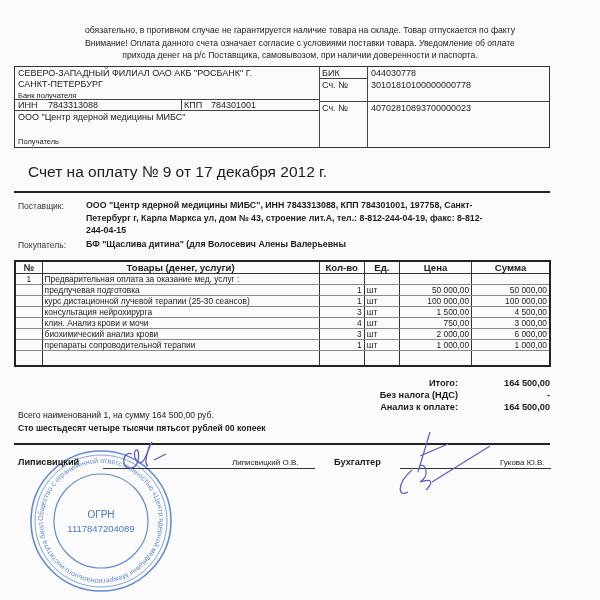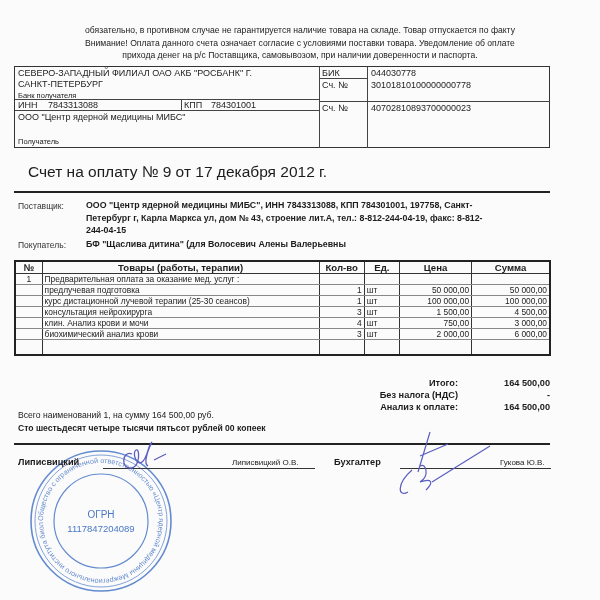--- a/index.html
+++ b/index.html
@@ -96,21 +96,21 @@
     <col style="width:27px">
       <col style="width:276px">
       <col style="width:45px">
       <col style="width:35px">
       <col style="width:72px">
       <col style="width:78px">
   </colgroup>
   <thead>
     <tr>
       <th>№</th>
-      <th>Товары (работы, терапии)</th>
+      <th>Товары (денег, услуги)</th>
       <th>Кол-во</th>
       <th>Ед.</th>
       <th>Цена</th>
       <th>Сумма</th>
     </tr>
   </thead>
   <tbody>
     <tr>
       <td class="ctr">1</td>
       <td>Предварительная оплата  за оказание мед. услуг :</td>
@@ -151,20 +151,28 @@
       <td class="num">750,00</td>
       <td class="num">3 000,00</td>
     </tr>
     <tr>
       <td class="ctr"></td>
       <td>биохимический анализ крови</td>
       <td class="num">3</td>
       <td>шт</td>
       <td class="num">2 000,00</td>
       <td class="num">6 000,00</td>
+    </tr>
+    <tr>
+      <td class="ctr"></td>
+      <td>препараты сопроводительной терапии</td>
+      <td class="num">1</td>
+      <td>шт</td>
+      <td class="num">1 000,00</td>
+      <td class="num">1 000,00</td>
     </tr>
     <tr>
       <td class="ctr"></td>
       <td></td>
       <td class="num"></td>
       <td></td>
       <td class="num"></td>
       <td class="num"></td>
     </tr>
   </tbody>

